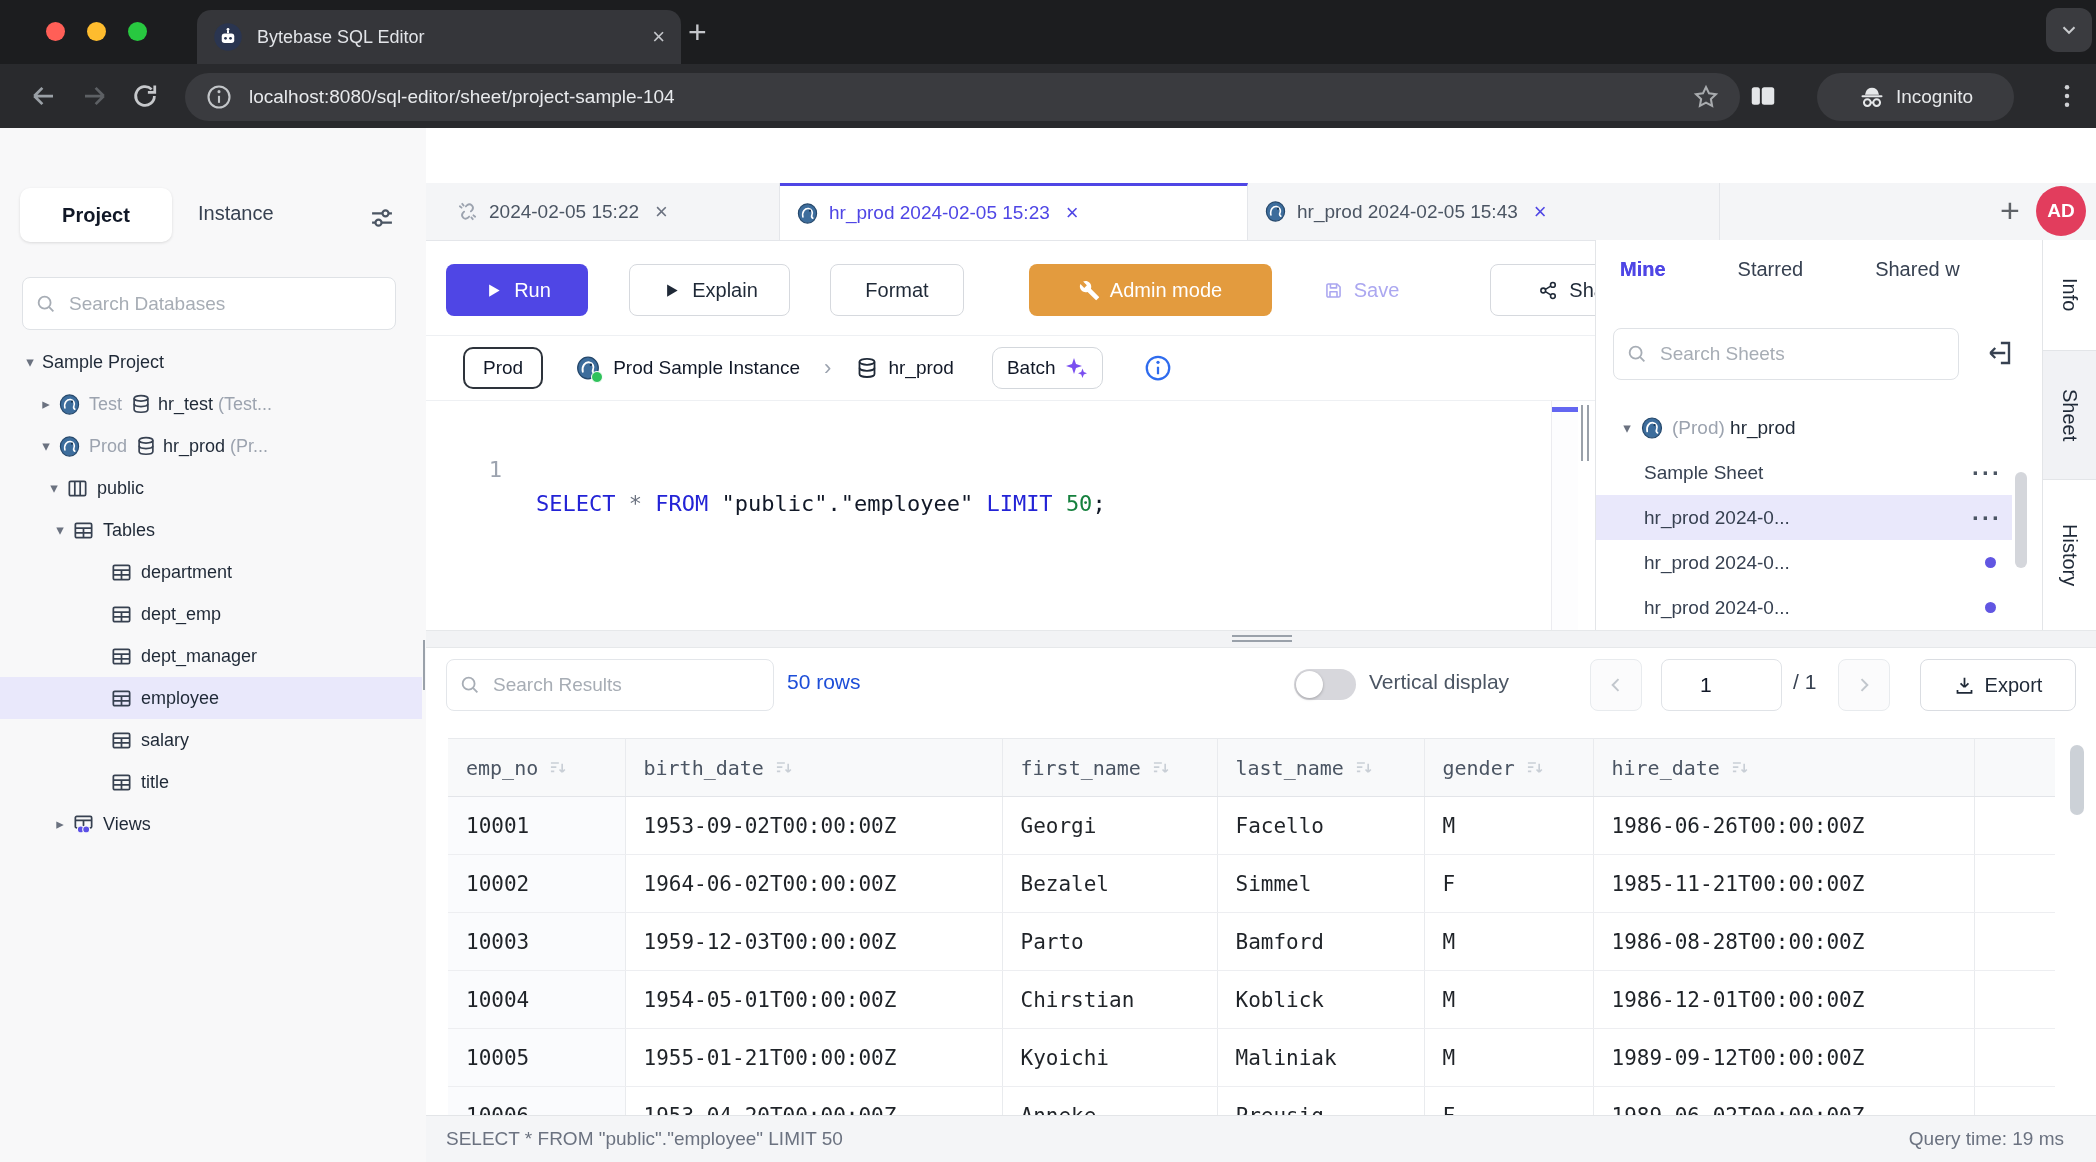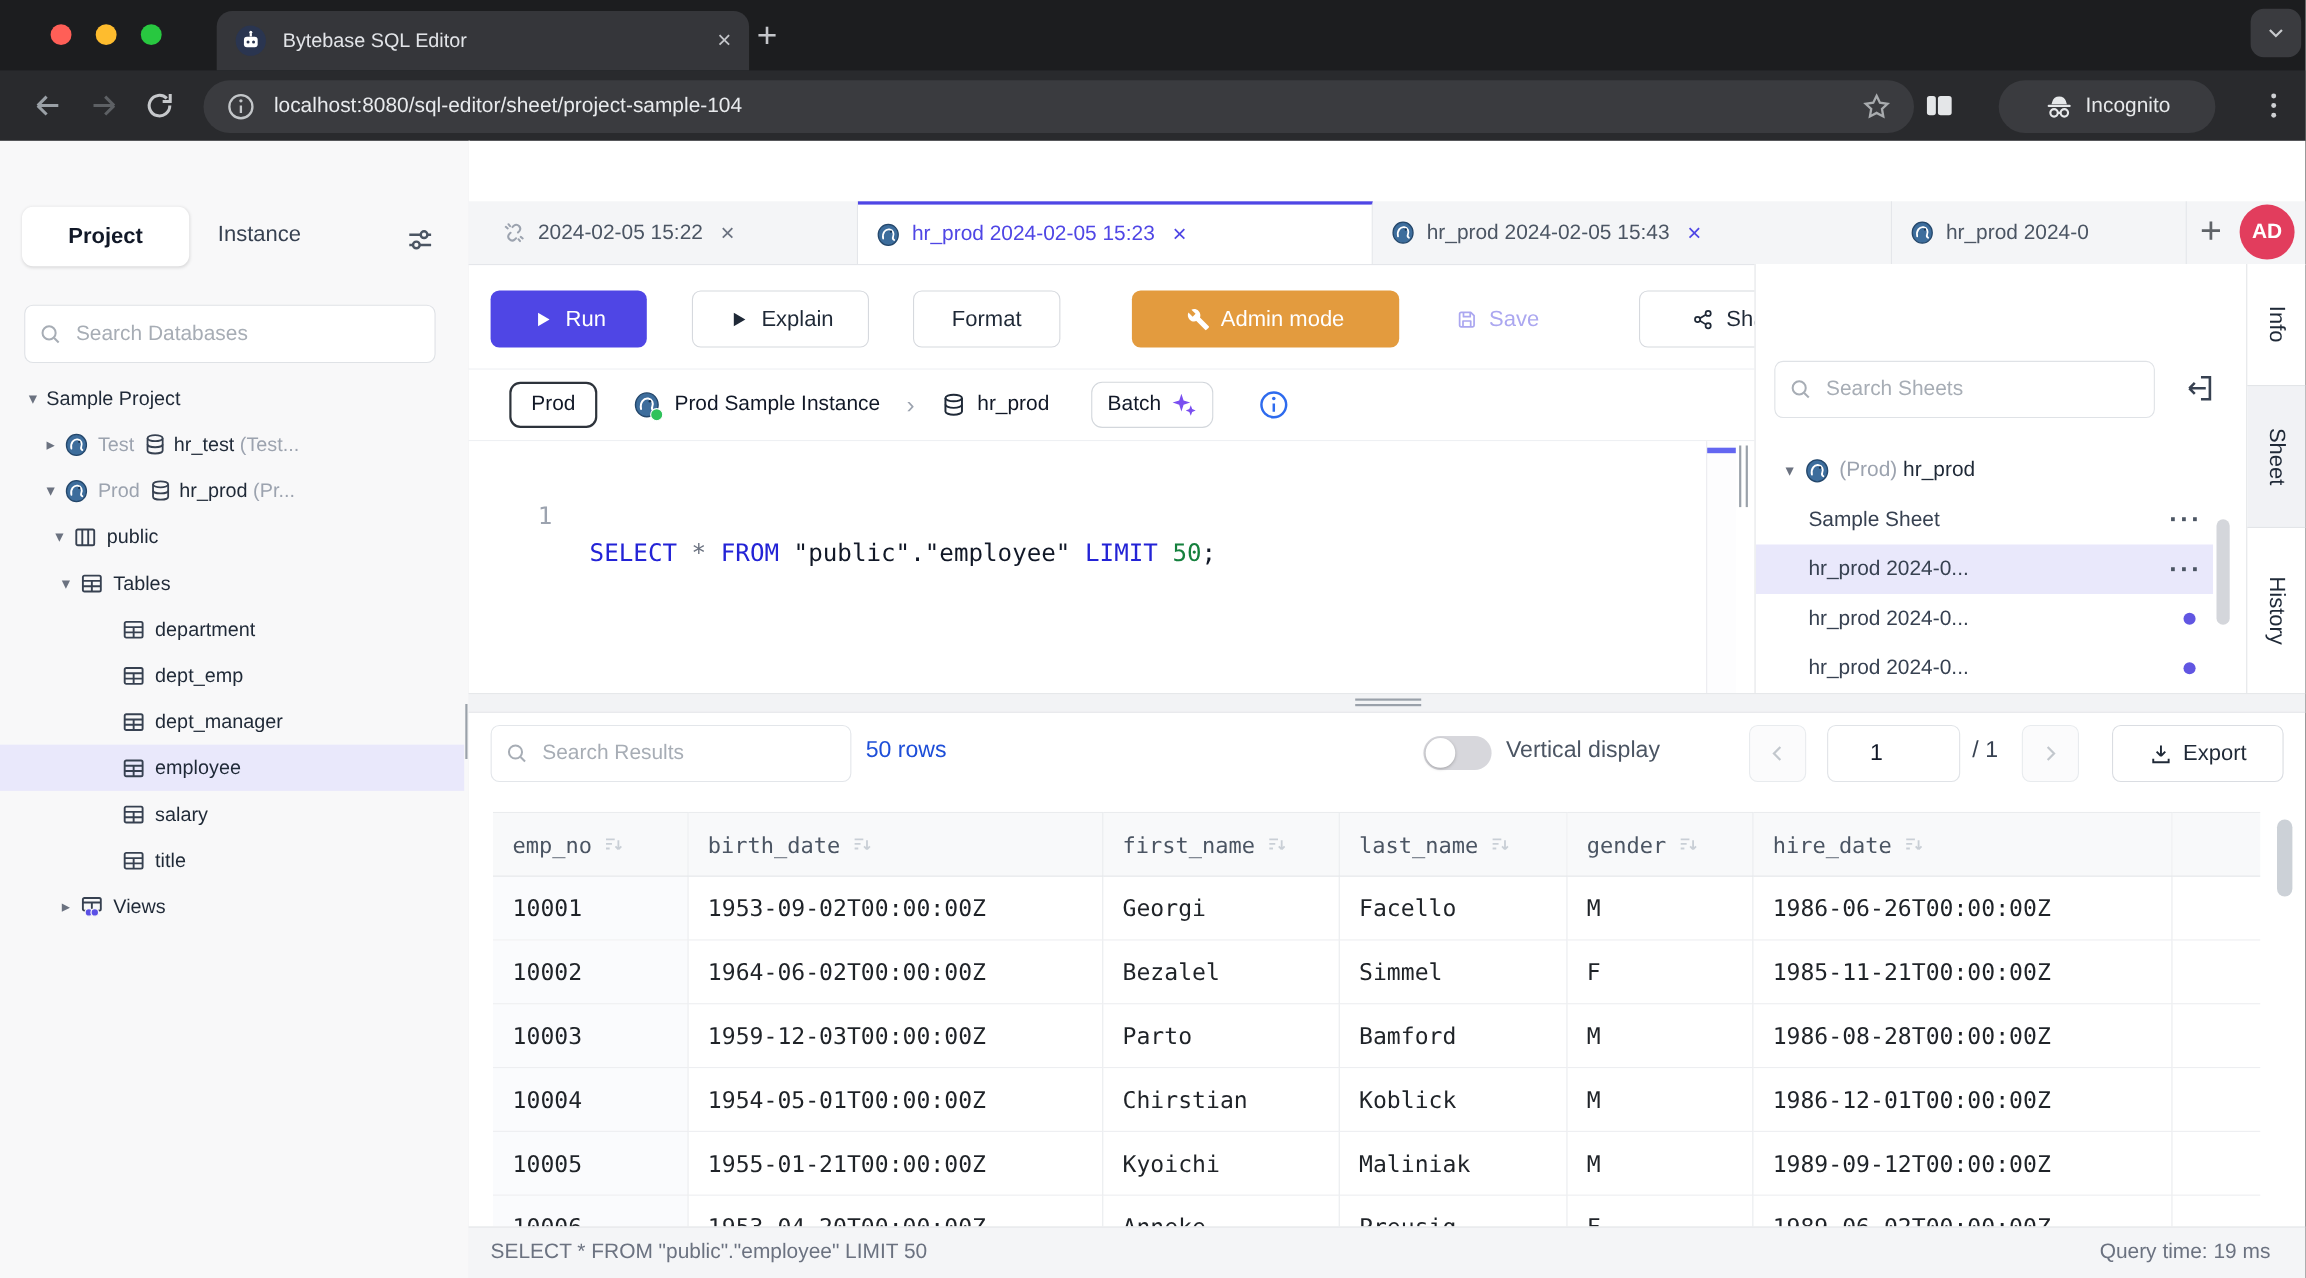--- a/index.html
+++ b/index.html
@@ -509,31 +509,20 @@
      <span class="ic ">
                 <svg viewBox="0 0 24 24" xmlns="http://www.w3.org/2000/svg">
                   <ellipse cx="12" cy="12" rx="9.5" ry="10" fill="#3d6d9c" stroke="#24476b" stroke-width="1.2"></ellipse>
     <path d="M7.2 15.5C6 10 9.5 6.2 13.2 6.8c3.4.6 4.6 4 3.4 6.8-.6 1.4-.2 2.6 1 3.3" fill="none" stroke="#fff" stroke-width="1.7" stroke-linecap="round"></path>
     <circle cx="14.6" cy="9" r="1.1" fill="#16324f"></circle>
                 </svg>
               </span>
      <span>hr_prod 2024-02-05 15:43</span>
      <span class="edtab-close accent">×</span>
    </div>
-            <div class="edtab" style="width:268px">
-     <span class="ic ">
-                <svg viewBox="0 0 24 24" xmlns="http://www.w3.org/2000/svg">
-                  <ellipse cx="12" cy="12" rx="9.5" ry="10" fill="#3d6d9c" stroke="#24476b" stroke-width="1.2"></ellipse>
-    <path d="M7.2 15.5C6 10 9.5 6.2 13.2 6.8c3.4.6 4.6 4 3.4 6.8-.6 1.4-.2 2.6 1 3.3" fill="none" stroke="#fff" stroke-width="1.7" stroke-linecap="round"></path>
-    <circle cx="14.6" cy="9" r="1.1" fill="#16324f"></circle>
-                </svg>
-              </span>
-     <span>hr_prod 2024-0</span>
-
-   </div>
           </div>
         <span class="plusbtn">+</span>
         <div class="avatar" style="background: rgb(226, 61, 93);">AD</div>
       </div>
 
       <div id="toolbar">
         <div class="btn" id="btn-run" style="background: rgb(79, 70, 229);">
           <span class="ic">
               <svg viewBox="0 0 24 24" xmlns="http://www.w3.org/2000/svg">
                 <path d="M7 5l12 7-12 7z" fill="currentColor"></path>
@@ -645,20 +634,25 @@
         <div class="ruler">
             <div class="rulerbar" style="background: rgb(99, 102, 241);"></div>
           </div>
       </div>
       <div class="vhandle">
           <span class="vline"></span>
           <span class="vline"></span>
         </div>
 
       <div id="sheetpanel">
+        <div class="sp-tabs" id="sp-tabs">
+            <span class="sp-tab active" style="color:#4f46e5;background:#4f46e5;-webkit-background-clip:text;background-clip:text;">Mine</span>
+            <span class="sp-tab" style="">Starred</span>
+            <span class="sp-tab" style="">Shared w</span>
+          </div>
         <div class="sp-search">
           <span class="ic">
               <svg viewBox="0 0 24 24" xmlns="http://www.w3.org/2000/svg">
                 <g fill="none" stroke="currentColor" stroke-width="2">
                   <circle cx="10.5" cy="10.5" r="6.5"></circle>
                   <path d="M15.5 15.5 20 20"></path>
                 </g>
               </svg>
             </span>
           <input readonly="" placeholder="Search Sheets" style="">

